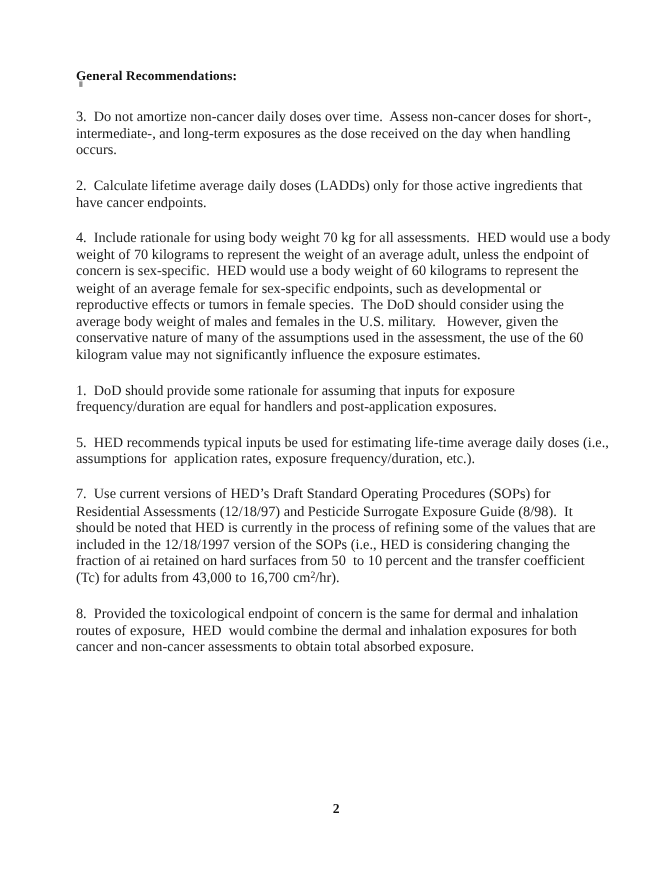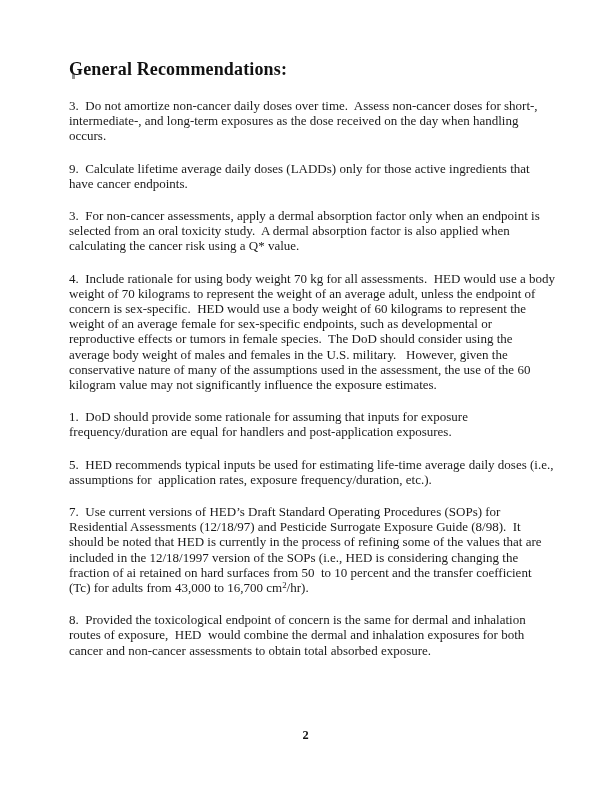--- a/index.html
+++ b/index.html
@@ -23,21 +23,21 @@
     background: #ffffff;
   }
   .content {
     position: absolute;
     left: 69px;
     top: 62px;
     width: 486px;
   }
   .heading {
     font-weight: bold;
-    font-size: 18px;
+    font-size: 12px;
     line-height: 15px;
     letter-spacing: 0.15px;
     margin: 0 0 21px 0;
     color: #111111;
   }
   .para {
     font-size: 13.0px;
     line-height: 15.2px;
     margin: 0 0 17px 0;
     text-align: left;
@@ -79,23 +79,22 @@
 <div class="page">
 
   <div class="scan-speck"></div>
 
   <div class="content">
 
     <p class="heading">General Recommendations:</p>
 
     <p class="para">3.  Do not amortize non-cancer daily doses over time.  Assess non-cancer doses for short-, intermediate-, and long-term exposures as the dose received on the day when handling occurs.</p>
 
-    <p class="para">9.  Calculate lifetime average daily doses (LADDs) only for those active ingredients that have cancer endpoints.</p>
+    <p class="para">2.  Calculate lifetime average daily doses (LADDs) only for those active ingredients that have cancer endpoints.</p>
 
-    <p class="para">3.  For non-cancer assessments, apply a dermal absorption factor only when an endpoint is selected from an oral toxicity study.  A dermal absorption factor is also applied when calculating the cancer risk using a Q* value.</p>
 
     <p class="para">4.  Include rationale for using body weight 70 kg for all assessments.  HED would use a body weight of 70 kilograms to represent the weight of an average adult, unless the endpoint of concern is sex-specific.  HED would use a body weight of 60 kilograms to represent the weight of an average female for sex-specific endpoints, such as developmental or reproductive effects or tumors in female species.  The DoD should consider using the average body weight of males and females in the U.S. military.   However, given the conservative nature of many of the assumptions used in the assessment, the use of the 60 kilogram value may not significantly influence the exposure estimates.</p>
 
     <p class="para">1.  DoD should provide some rationale for assuming that inputs for exposure frequency/duration are equal for handlers and post-application exposures.</p>
 
     <p class="para">5.  HED recommends typical inputs be used for estimating life-time average daily doses (i.e., assumptions for  application rates, exposure frequency/duration, etc.).</p>
 
     <p class="para"><span>7.  Use current versions of HED’s Draft Standard Operating Procedures (SOPs) for Residential Assessments (12/18/97) and Pesticide Surrogate Exposure Guide (8/98).  It should be noted that HED is currently in the process of refining some of the values that are included in the 12/18/1997 version of the SOPs (i.e., HED is considering changing the fraction of ai retained on hard surfaces from 50  to 10 percent and the transfer coefficient (Tc) for adults from 43,000 to 16,700 cm</span><sup>2</sup><span>/hr).</span></p>
 
     <p class="para">8.  Provided the toxicological endpoint of concern is the same for dermal and inhalation routes of exposure,  HED  would combine the dermal and inhalation exposures for both cancer and non-cancer assessments to obtain total absorbed exposure.</p>

